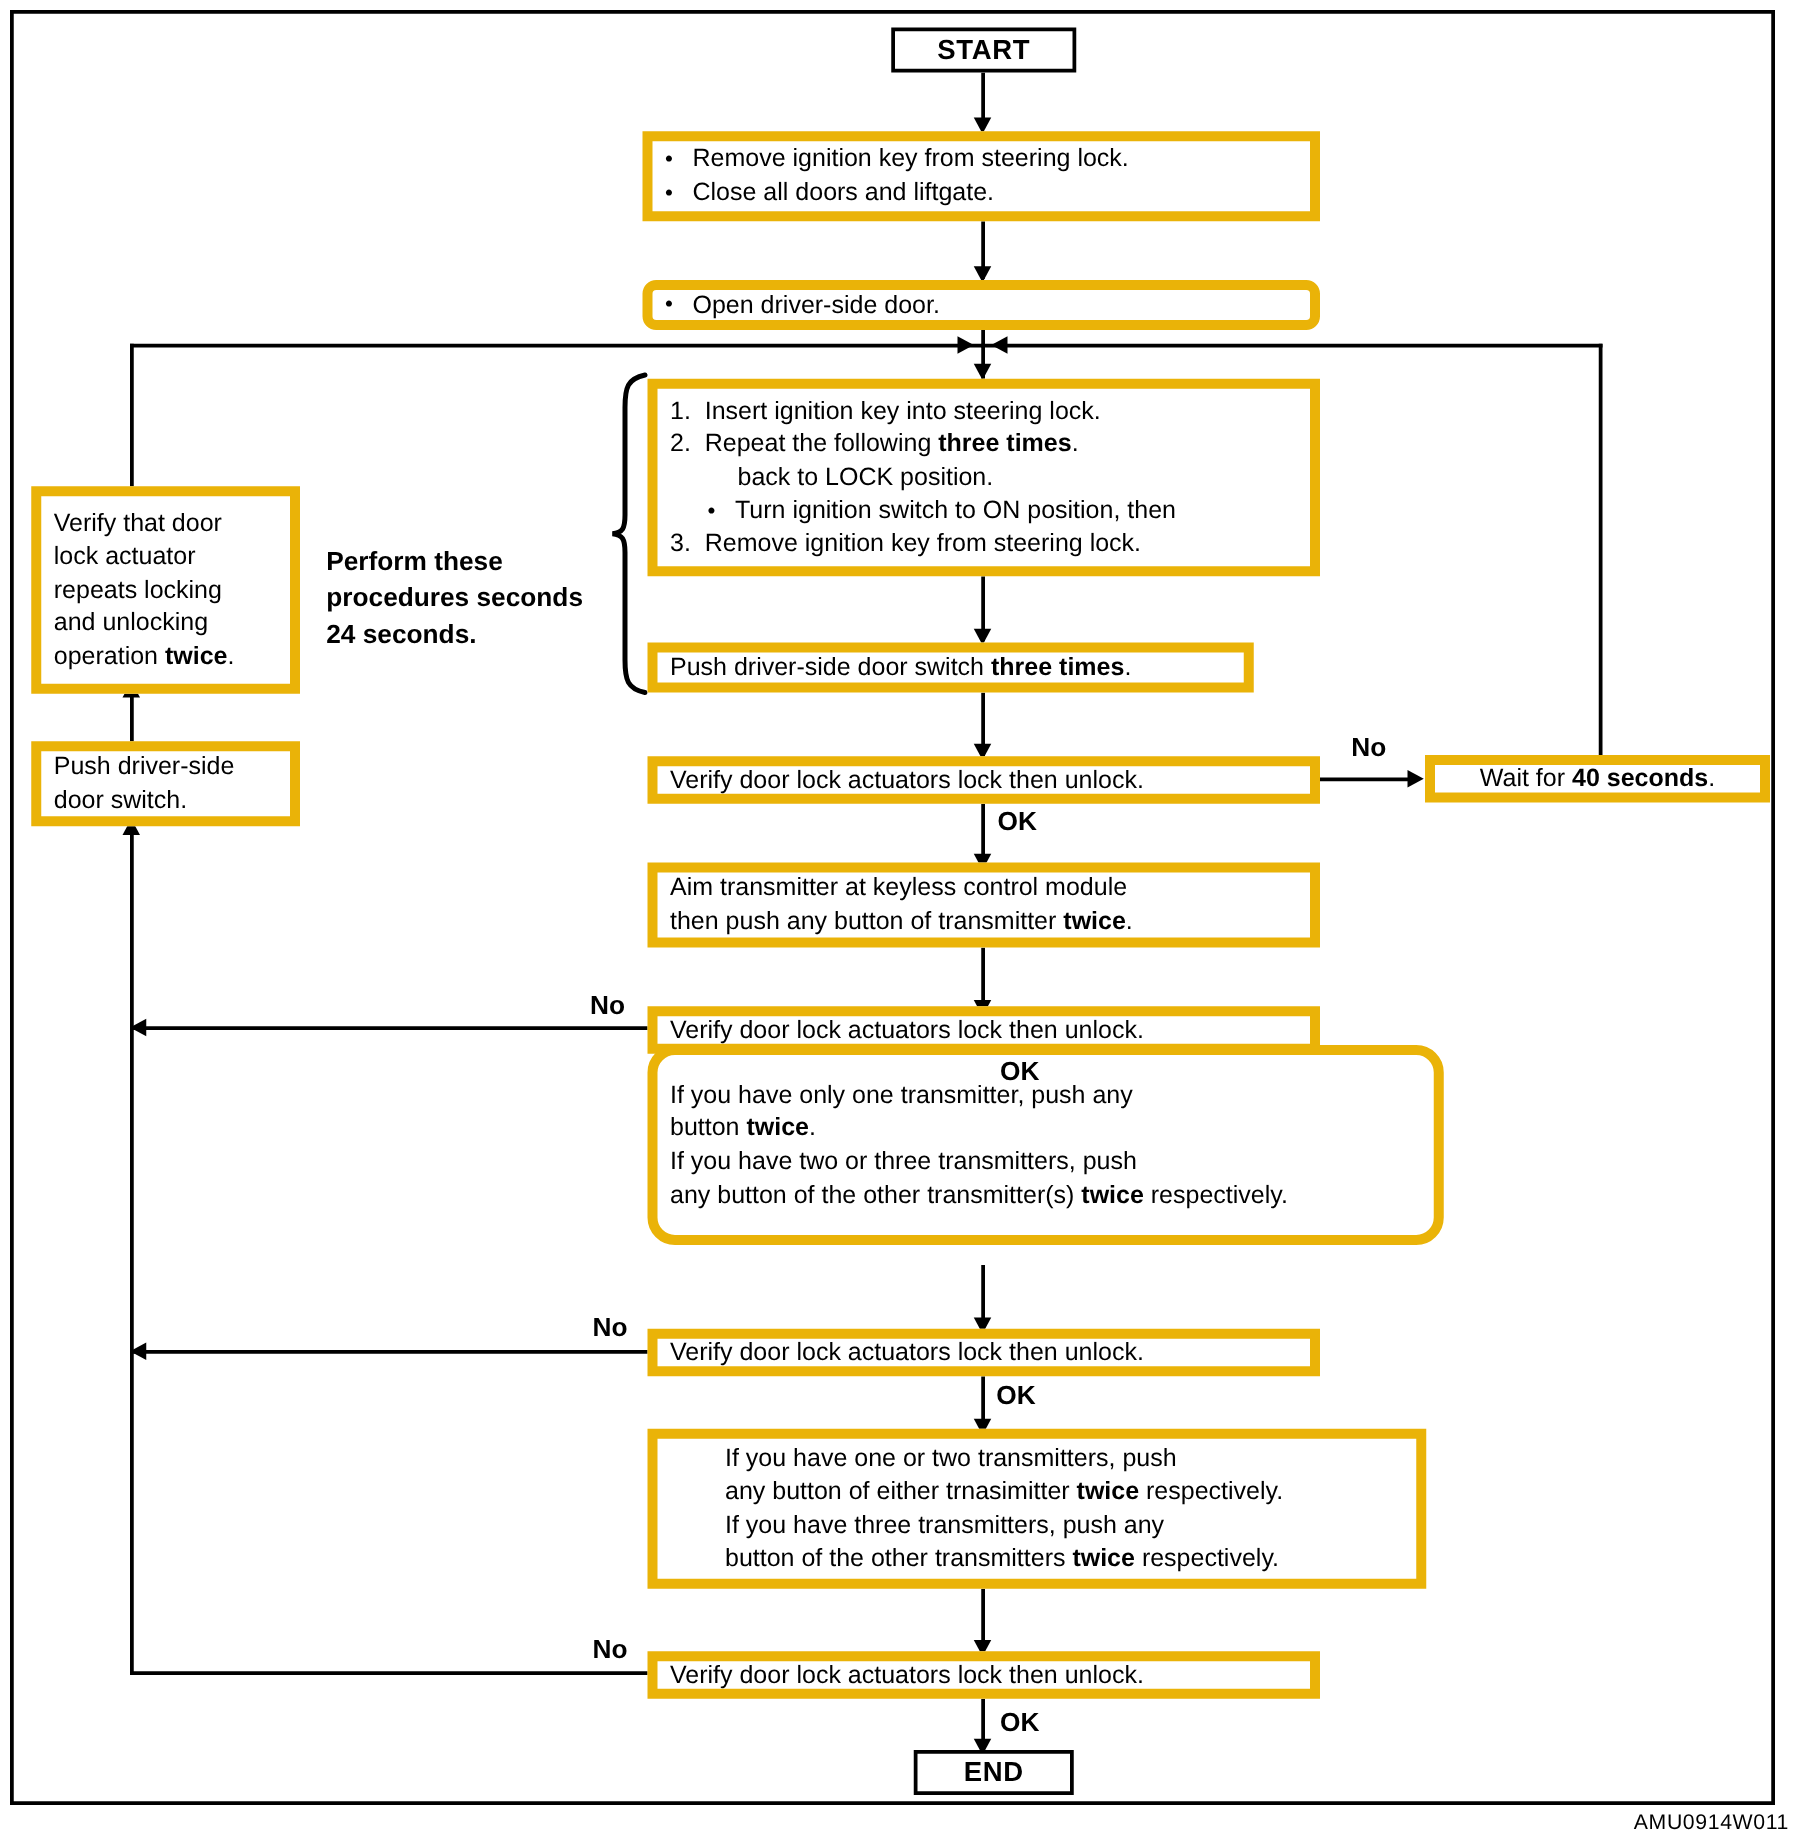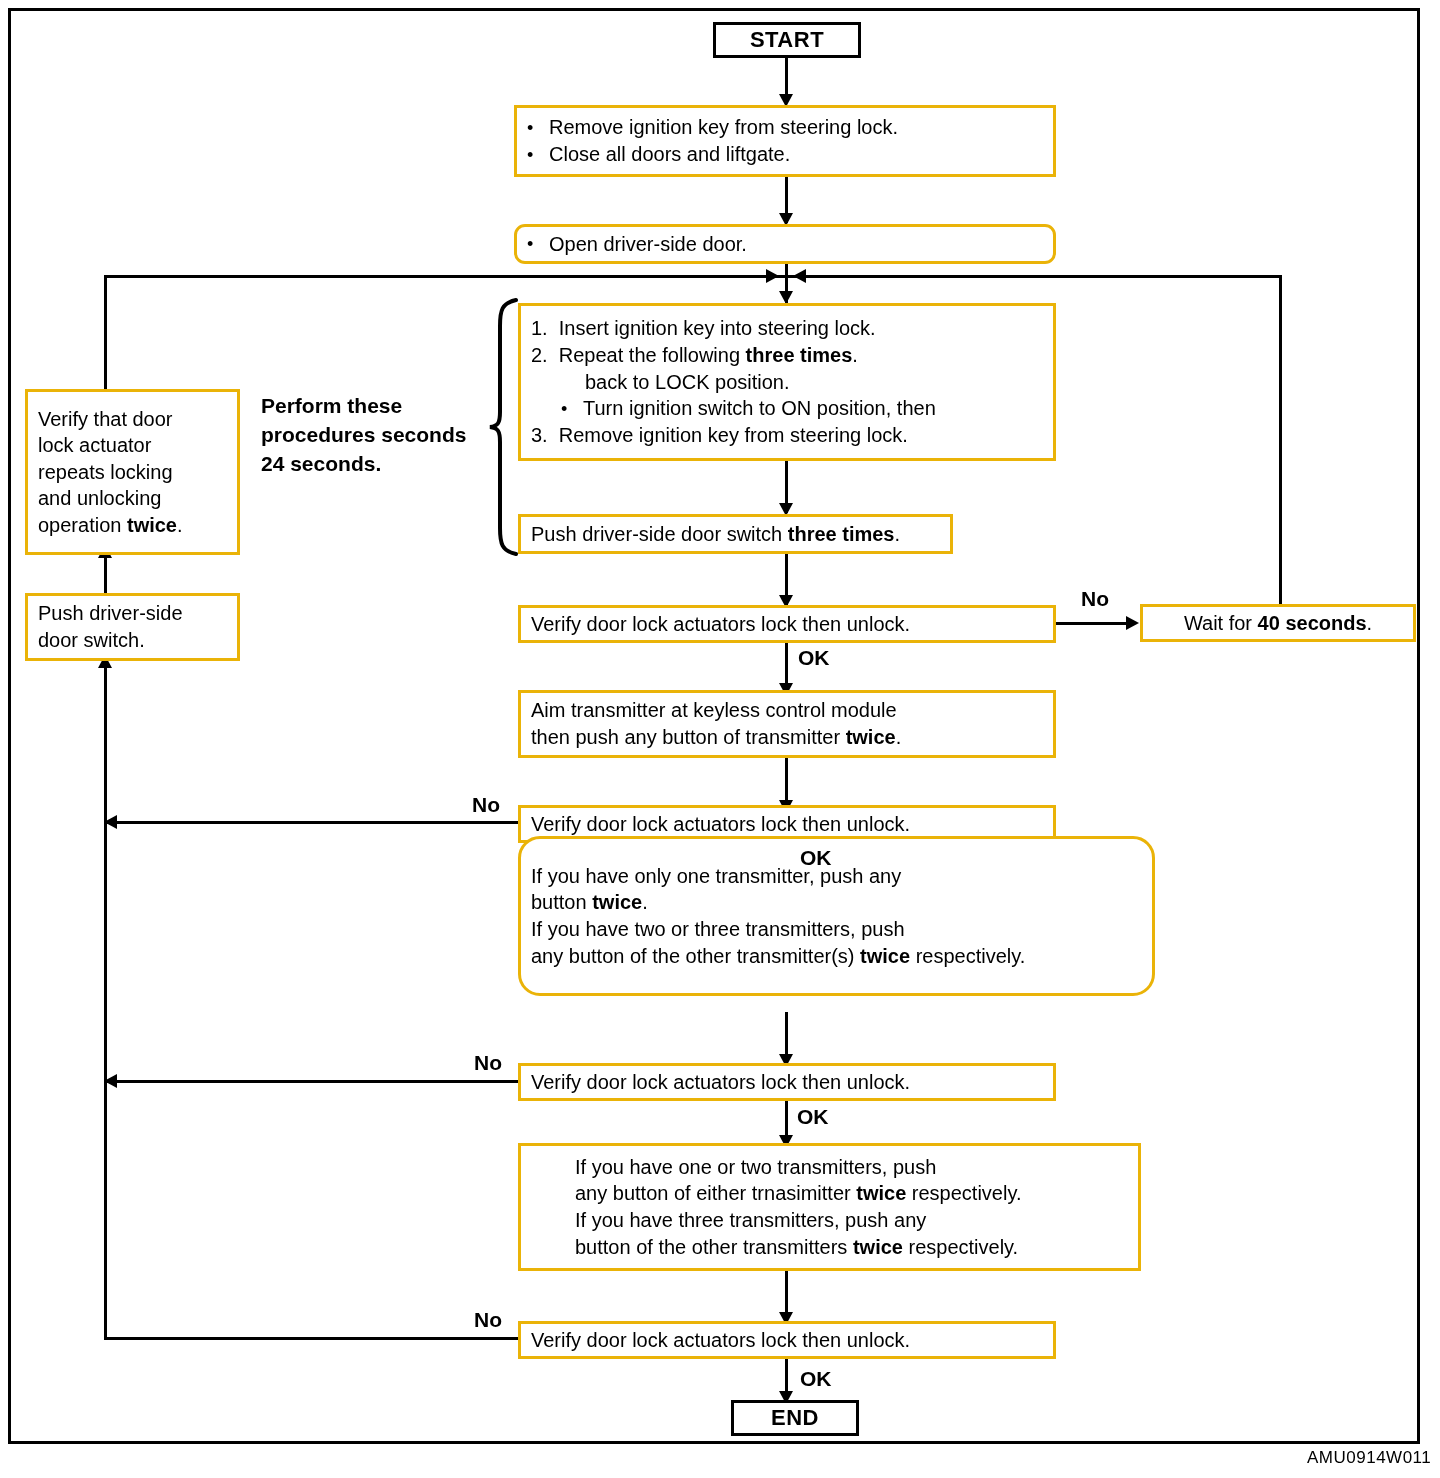--- a/index.html
+++ b/index.html
@@ -19,21 +19,21 @@
     position: absolute;
     left: 8px;
     top: 8px;
     width: 1412px;
     height: 1436px;
     border: 3px solid #000;
     box-sizing: border-box;
   }
   .node {
     position: absolute;
-    border: 3px solid #eab308;
+    border: 8px solid #eab308;
     box-sizing: border-box;
     background: #fff;
     font-size: 20px;
     line-height: 1.33;
     color: #000;
     display: flex;
     flex-direction: column;
     justify-content: center;
     z-index: 5;
   }
@@ -112,20 +112,21 @@
     white-space: nowrap;
   }
 
   .note {
     position: absolute;
     font-size: 21px;
     font-weight: bold;
     line-height: 1.38;
     color: #000;
     z-index: 6;
+    margin-top: 44px;
   }
 
   .brace {
     position: absolute;
     z-index: 4;
   }
 
   .refcode {
     position: absolute;
     font-size: 17px;
@@ -195,21 +196,21 @@
       <div class="ln hang"><span>2.  Repeat the following </span><b>three times</b><span>.</span></div>
       <div class="ln ind2">back to LOCK position.</div>
       <div class="ln ind bullet">Turn ignition switch to ON position, then</div>
       <div class="ln hang">3.  Remove ignition key from steering lock.</div>
     </div>
   </div>
 
   <div class="vline" style="left:785px; top:461px; height:52px;"></div>
   <div class="arr-down" style="left:779px; top:503px;"></div>
 
-  <div class="node" style="left:518px; top:514px; width:435px; height:40px;">
+  <div class="node" style="left:518px; top:514px; width:485px; height:40px;">
     <div class="lines">
       <div class="ln"><span>Push driver-side door switch </span><b>three times</b><span>.</span></div>
     </div>
   </div>
 
   <div class="vline" style="left:785px; top:554px; height:51px;"></div>
   <div class="arr-down" style="left:779px; top:595px;"></div>
 
   <div class="node" style="left:518px; top:605px; width:538px; height:38px;">
     <div class="lines">

